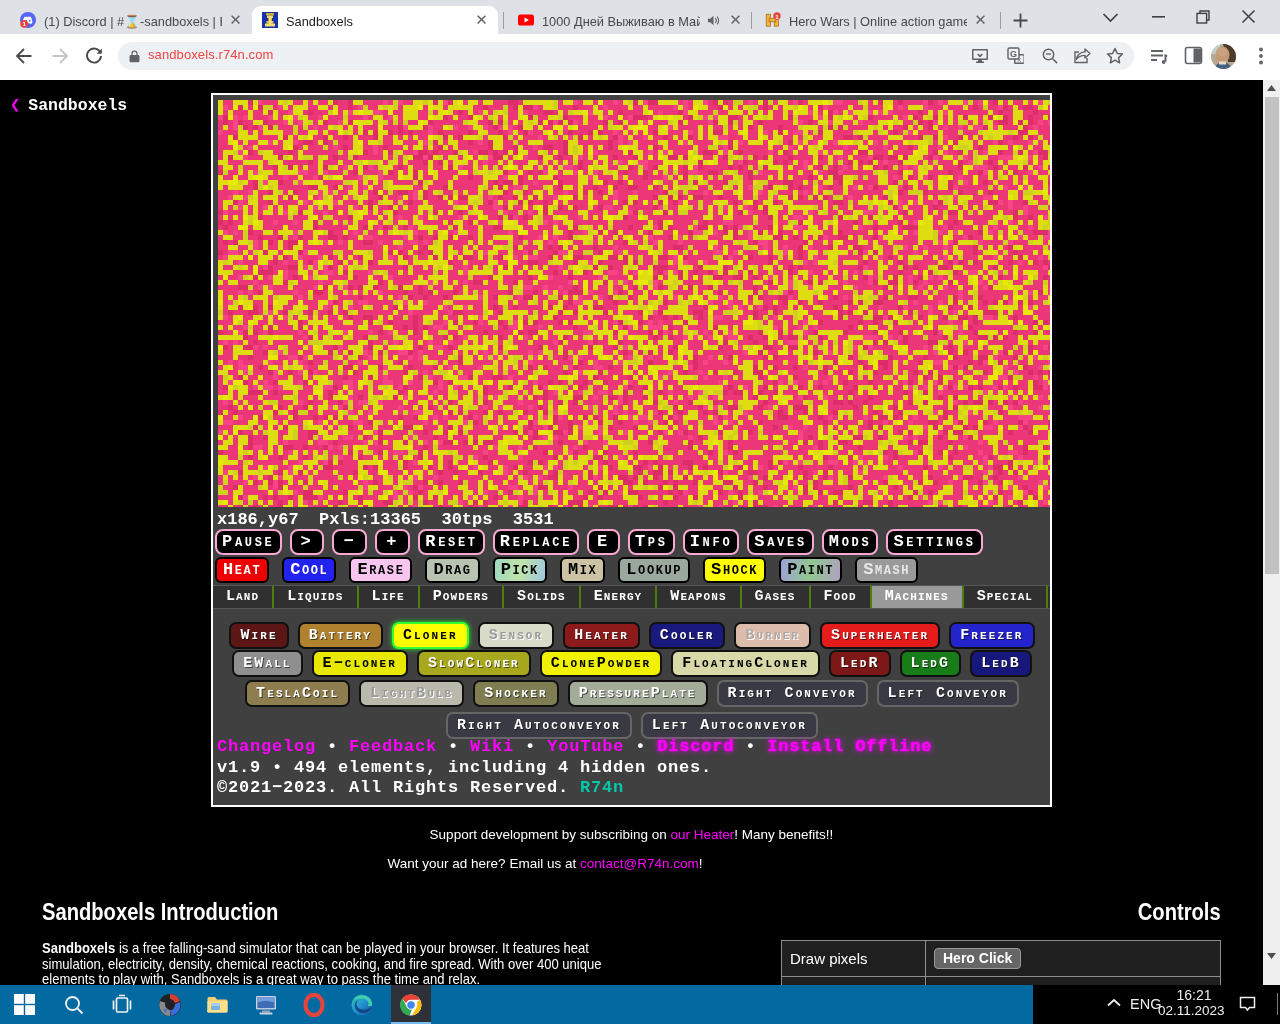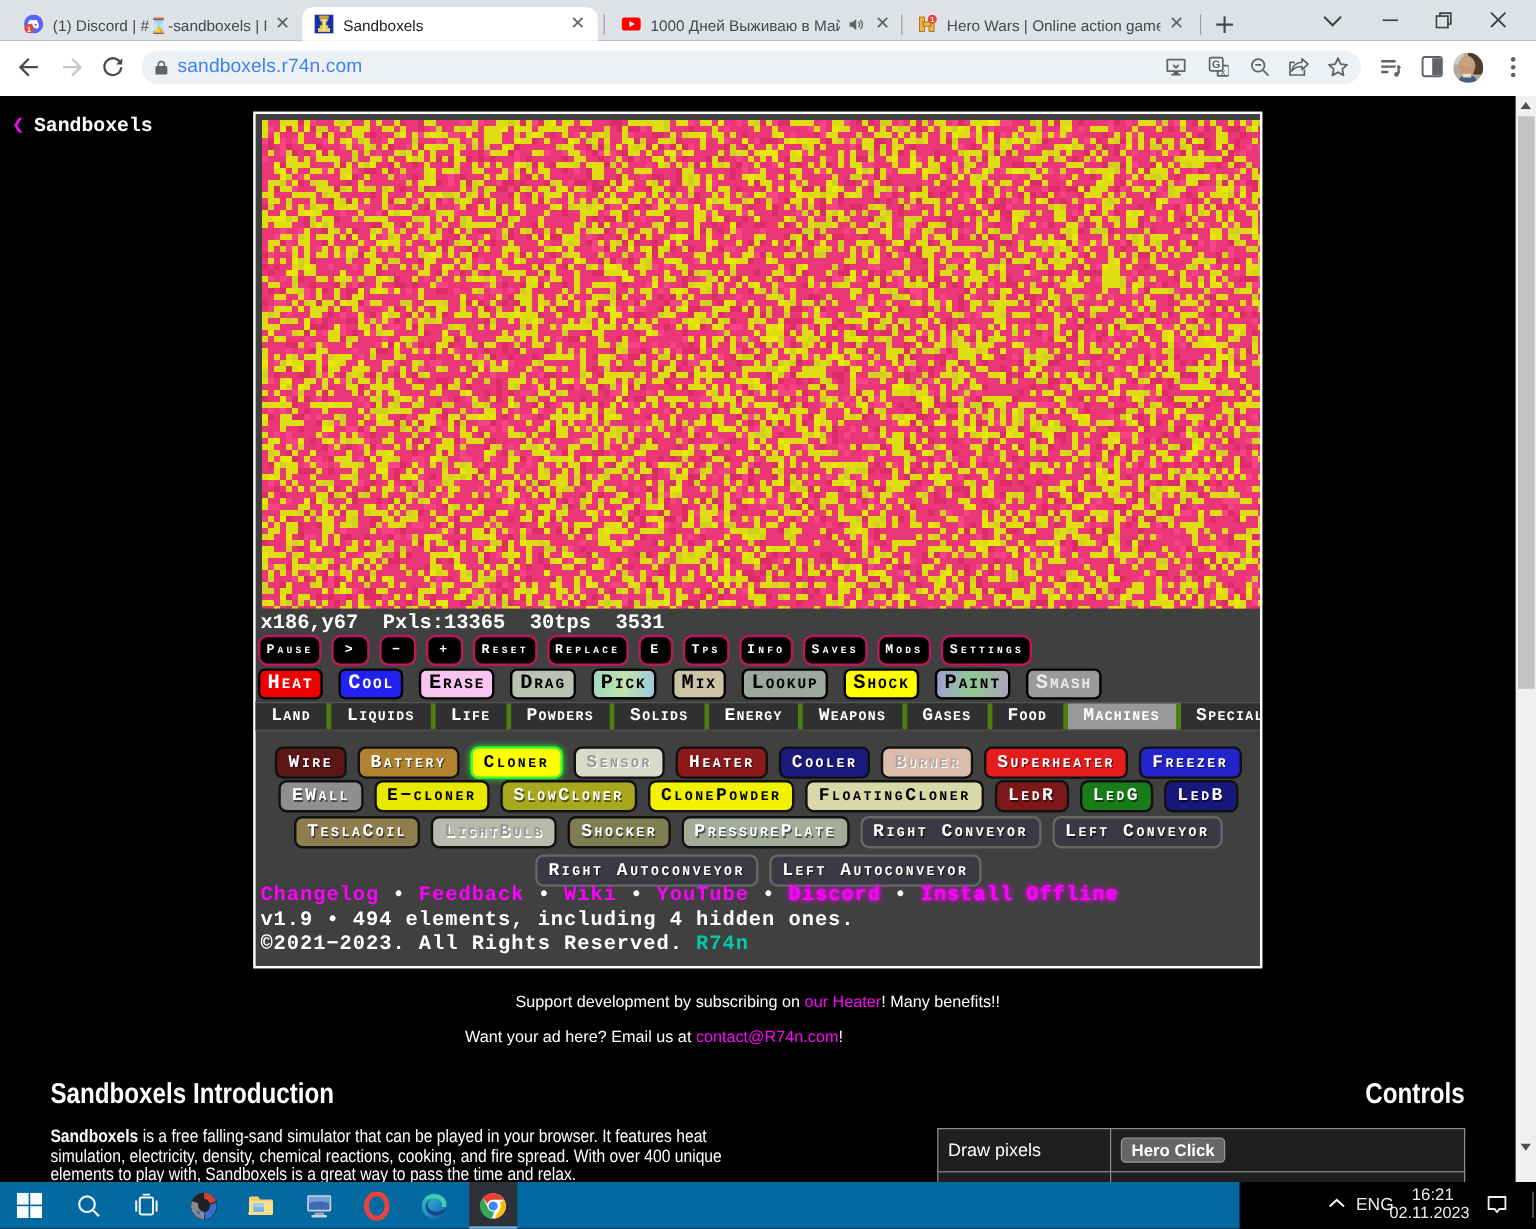--- a/index.html
+++ b/index.html
@@ -9,35 +9,35 @@
 
 #tabstrip { position:absolute; top:0; left:0; width:1280px; height:34px; background:#dee1e6; }
 .tab { position:absolute; top:6px; height:28px; font-size:13px; color:#45494d; }
 .tab .fav { position:absolute; left:10px; top:6px; width:16px; height:16px; }
 .tab .ttl { position:absolute; left:34px; top:7.5px; right:30px; white-space:nowrap; overflow:hidden; font-size:12.8px; }
 .tab .cls { position:absolute; right:8px; top:5px; width:17px; height:17px; color:#5f6368; font-size:15px; line-height:17px; text-align:center; }
 #tab2 { background:#fff; border-radius:9px 9px 0 0; }
 .tabsep { position:absolute; top:12px; width:1px; height:17px; background:#9e9e9e; }
 #toolbar { position:absolute; top:34px; left:0; width:1280px; height:46px; background:#fff; }
 #omnibox { position:absolute; left:118px; top:8px; width:1016px; height:28px; background:#eef1f3; border-radius:15px; }
-#url { position:absolute; left:148px; top:13px; font-size:16px; color:#3b82f6; letter-spacing:0.1px; }
+#url { position:absolute; left:148px; top:13px; font-size:13px; color:#ef4444; letter-spacing:0.1px; }
 .tbico { position:absolute; top:12px; width:20px; height:20px; }
 
 
 #page { position:absolute; top:80px; left:0; width:1263px; height:905px; background:#000; overflow:hidden; }
 #logo { position:absolute; left:10px; top:14px; font-family:"Liberation Mono",monospace; font-weight:bold; font-size:16.5px; color:#fff; letter-spacing:0; }
 #logo .chev { color:#ff00ff; margin-right:8px; font-size:17px; }
 #gamebox { position:absolute; left:211px; top:13px; width:841px; height:714px; border:2px solid #fff; background:#404040; }
 #canvas { position:absolute; left:5px; top:5px; width:832px; height:407px; }
 #stats { position:absolute; left:4px; top:415px; font-family:"Liberation Mono",monospace; font-weight:bold; font-size:17px; color:#fff; white-space:pre; }
 .brow { position:absolute; left:2px; white-space:nowrap; }
-.cbtn { display:inline-block; font-family:"Liberation Mono",monospace; font-weight:bold; font-variant:small-caps; font-size:11px; line-height:22px; color:#fff; background:#000; border:2px solid #be185d; border-radius:8px; padding:0 5px; margin-right:8px; text-align:left; letter-spacing:2.7px; }
+.cbtn { display:inline-block; font-family:"Liberation Mono",monospace; font-weight:bold; font-variant:small-caps; font-size:17px; line-height:22px; color:#fff; background:#000; border:2px solid #f9a8d4; border-radius:8px; padding:0 5px; margin-right:8px; text-align:left; letter-spacing:2.7px; }
 .tbtn { display:inline-block; font-family:"Liberation Mono",monospace; font-weight:bold; font-variant:small-caps; font-size:17px; line-height:22px; color:#000; border:2px solid #000; border-radius:6px; padding:0 6px; margin-right:13px; letter-spacing:1.6px; }
 #cats { position:absolute; left:0px; top:490px; width:837px; height:24px; background:#303030; white-space:nowrap; overflow:hidden; border-top:1px solid #555; border-bottom:1px solid #555;}
-.cat { display:inline-block; font-family:"Liberation Mono",monospace; font-weight:bold; font-variant:small-caps; font-size:15px; color:#fff; line-height:22px; padding:0 13px; border-right:4px solid #4d7c0f; letter-spacing:1.1px; }
+.cat { display:inline-block; font-family:"Liberation Mono",monospace; font-weight:bold; font-variant:small-caps; font-size:15px; color:#fff; line-height:22px; padding:0 13px; border-right:2px solid #4d7c0f; letter-spacing:1.1px; }
 .erow { position:absolute; left:3px; width:832px; text-align:center; white-space:nowrap; }
 .ebtn { display:inline-block; font-family:"Liberation Mono",monospace; font-weight:bold; font-variant:small-caps; font-size:15px; line-height:23px; border:2px solid #111; border-radius:7px; padding:0 9px; margin:0 4.5px; text-shadow:1px 1px 0 rgba(0,0,0,0.55); color:#fff; letter-spacing:2.1px; }
 .mono { font-family:"Liberation Mono",monospace; font-weight:bold; }
 #links { position:absolute; left:4px; top:642px; font-size:17px; letter-spacing:0.8px; color:#ff00ff; }
 #vers  { position:absolute; left:4px; top:663px; font-size:17px; letter-spacing:0.8px; color:#fff; }
 #copy  { position:absolute; left:4px; top:683px; font-size:17px; letter-spacing:0.8px; color:#fff; }
 #patreon1 { position:absolute; top:747px; left:0; width:1263px; text-align:center; font-size:13.5px; color:#fff; }
 #patreon2 { position:absolute; top:776px; left:0; width:1090px; text-align:center; font-size:13.5px; color:#fff; }
 .mag { color:#ff00ff; }
 #h1a { position:absolute; left:42px; top:818px; font-size:24px; font-weight:bold; color:#fff; transform:scaleX(0.84); transform-origin:left top; white-space:nowrap; }

